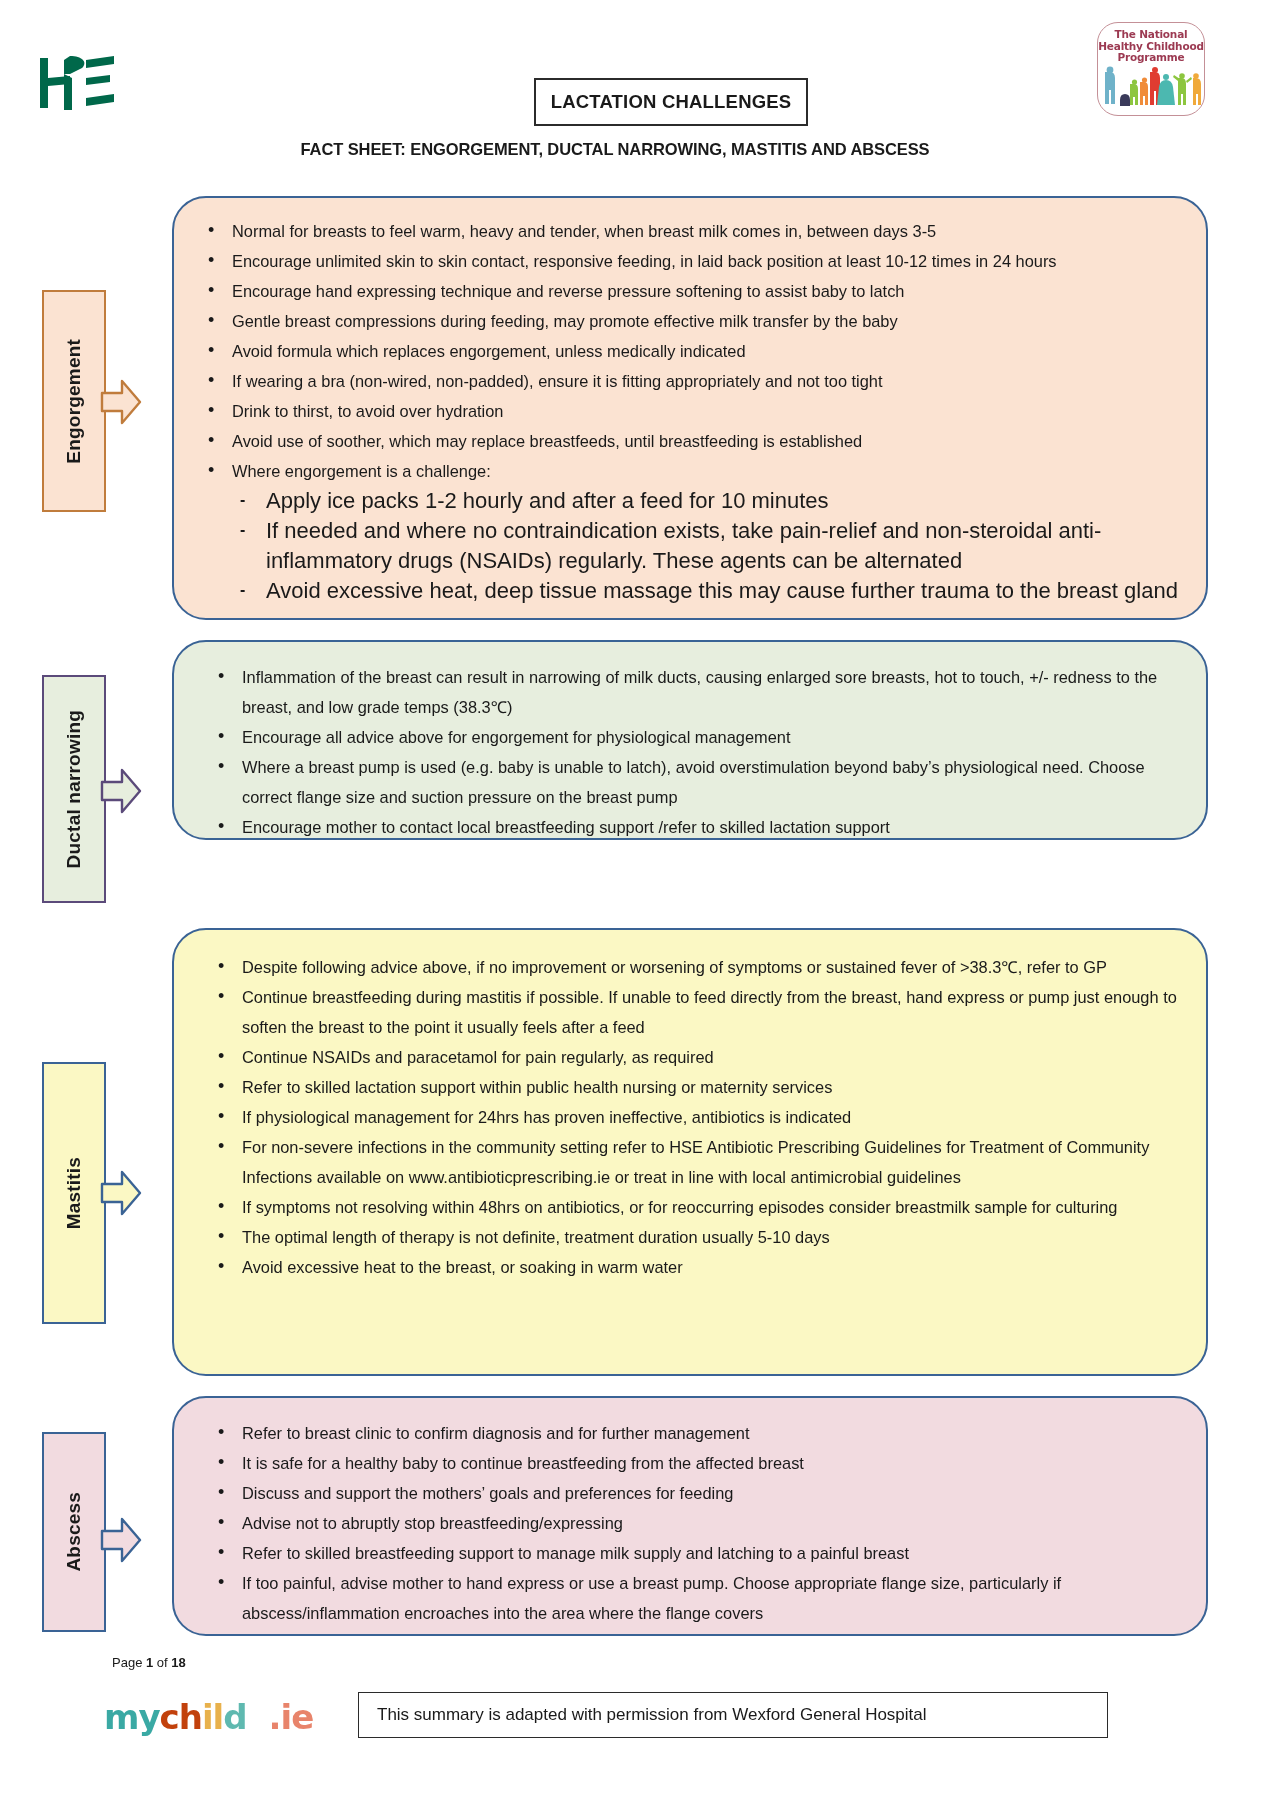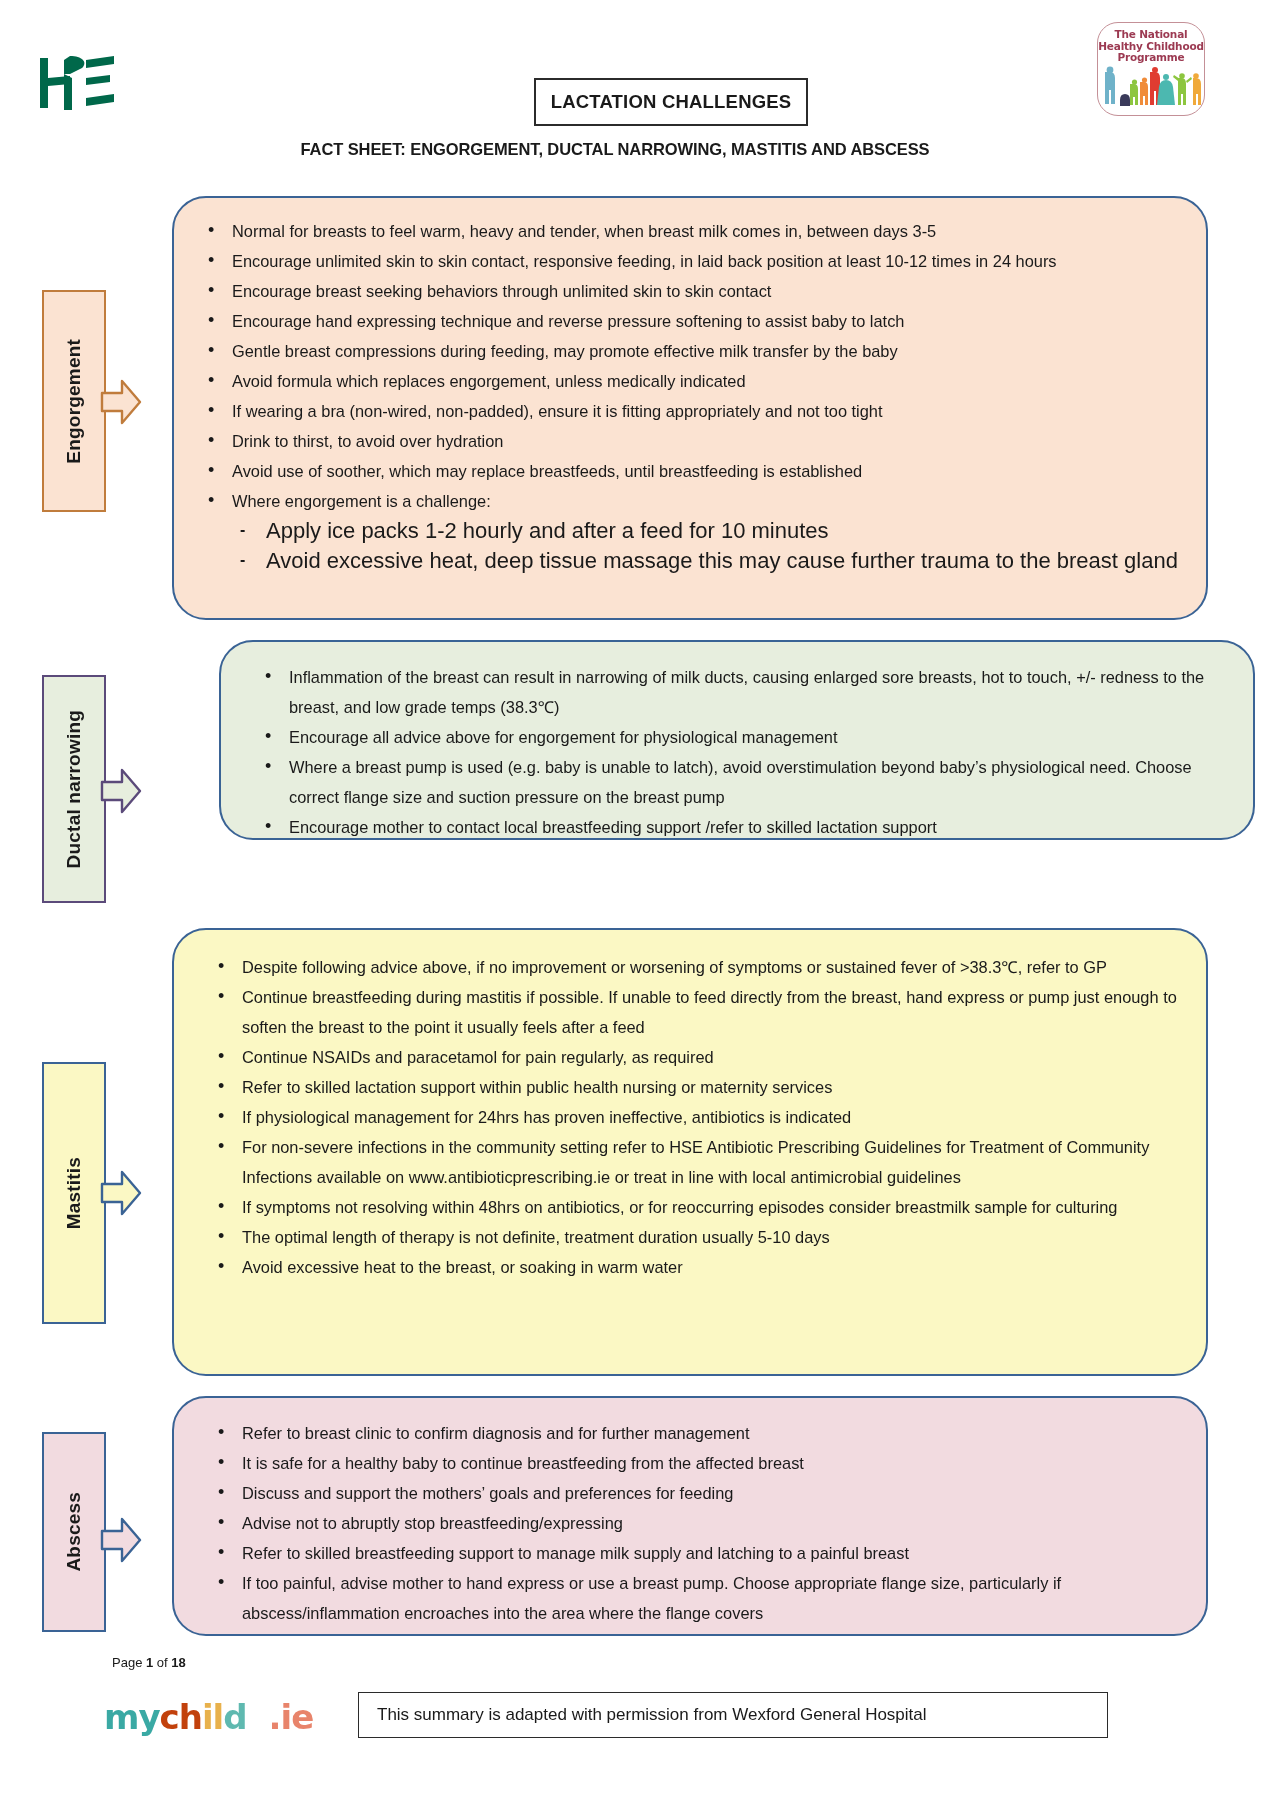--- a/index.html
+++ b/index.html
@@ -163,43 +163,43 @@
   <div class="title-box">
     <span>LACTATION CHALLENGES</span>
   </div>
   <div class="subtitle">FACT SHEET: ENGORGEMENT, DUCTAL NARROWING, MASTITIS AND ABSCESS</div>
 
   <div id="sections-root">
       <div class="card" style="left: 172px; top: 196px; width: 1036px; height: 424px; background: rgb(251, 227, 210); padding: 18px 12px;">
         <ul>
           <li><span>Normal for breasts to feel warm, heavy and tender, when breast milk comes in, between days 3-5</span></li>
           <li><span>Encourage unlimited skin to skin contact, responsive feeding, in laid back position at least 10-12 times in 24 hours</span></li>
-          <li><span>Encourage breast seeking behaviors through unlimited skin to skin contact</span></li>
           <li><span>Encourage </span><span class="lk">hand expressing technique</span><span> and </span><span class="lk">reverse pressure softening</span><span> to assist baby to latch</span></li>
           <li><span>Gentle breast compressions during feeding, may promote effective milk transfer by the baby</span></li>
           <li><span>Avoid formula which replaces engorgement, unless medically indicated</span></li>
           <li><span>If wearing a bra (non-wired, non-padded), ensure it is fitting appropriately and not too tight</span></li>
           <li><span>Drink to thirst, to avoid over hydration</span></li>
           <li><span>Avoid use of soother, which may replace breastfeeds, until breastfeeding is established</span></li>
           <li><span>Where engorgement is a challenge:</span></li>
           <li class="sub"><span>Apply ice packs 1-2 hourly and after a feed for 10 minutes</span></li>
+          <li class="sub"><span>If needed and where no contraindication exists, take pain-relief and non-steroidal anti-inflammatory drugs (NSAIDs) regularly. These agents can be alternated</span></li>
           <li class="sub"><span>Avoid excessive heat, deep tissue massage this may cause further trauma to the breast gland</span></li>
         </ul>
       </div>
       <div class="sidelab" style="left: 42px; top: 290px; width: 100px; height: 222px;">
         <div class="body" style="background: rgb(251, 227, 210); border-color: rgb(192, 124, 60);">
           <span class="txt">Engorgement</span>
         </div>
         <div class="arrow" style="top: 86px;">
           <svg viewBox="0 0 42 52" width="42" height="52">
             <path d="M2 17 L22 17 L22 5 L40 26 L22 47 L22 35 L2 35 Z" fill="#fbe3d2" stroke="#c07c3c" stroke-width="2.4" stroke-linejoin="round"></path>
           </svg>
         </div>
       </div>
-      <div class="card" style="left: 172px; top: 640px; width: 1036px; height: 200px; background: rgb(231, 238, 222); padding: 20px 22px; margin-left: 47px;">
+      <div class="card" style="left: 172px; top: 640px; width: 1036px; height: 200px; background: rgb(231, 238, 222); padding: 20px 22px;">
         <ul>
           <li><span>Inflammation of the breast can result in narrowing of milk ducts, causing enlarged sore breasts, hot to touch, +/- redness to the breast, and low grade temps (38.3℃)</span></li>
           <li><span>Encourage all advice above for engorgement for physiological management</span></li>
           <li><span>Where a breast pump is used (e.g. baby is unable to latch), avoid overstimulation beyond baby’s physiological need. Choose correct </span><span class="lk blue">flange size and suction pressure on the breast pump</span></li>
           <li><span>Encourage mother to contact </span><span class="lk blue">local breastfeeding support </span><span>/refer to skilled lactation support</span></li>
         </ul>
       </div>
       <div class="sidelab" style="left: 42px; top: 675px; width: 100px; height: 228px;">
         <div class="body" style="background: rgb(231, 238, 222); border-color: rgb(91, 74, 122);">
           <span class="txt">Ductal narrowing</span>

